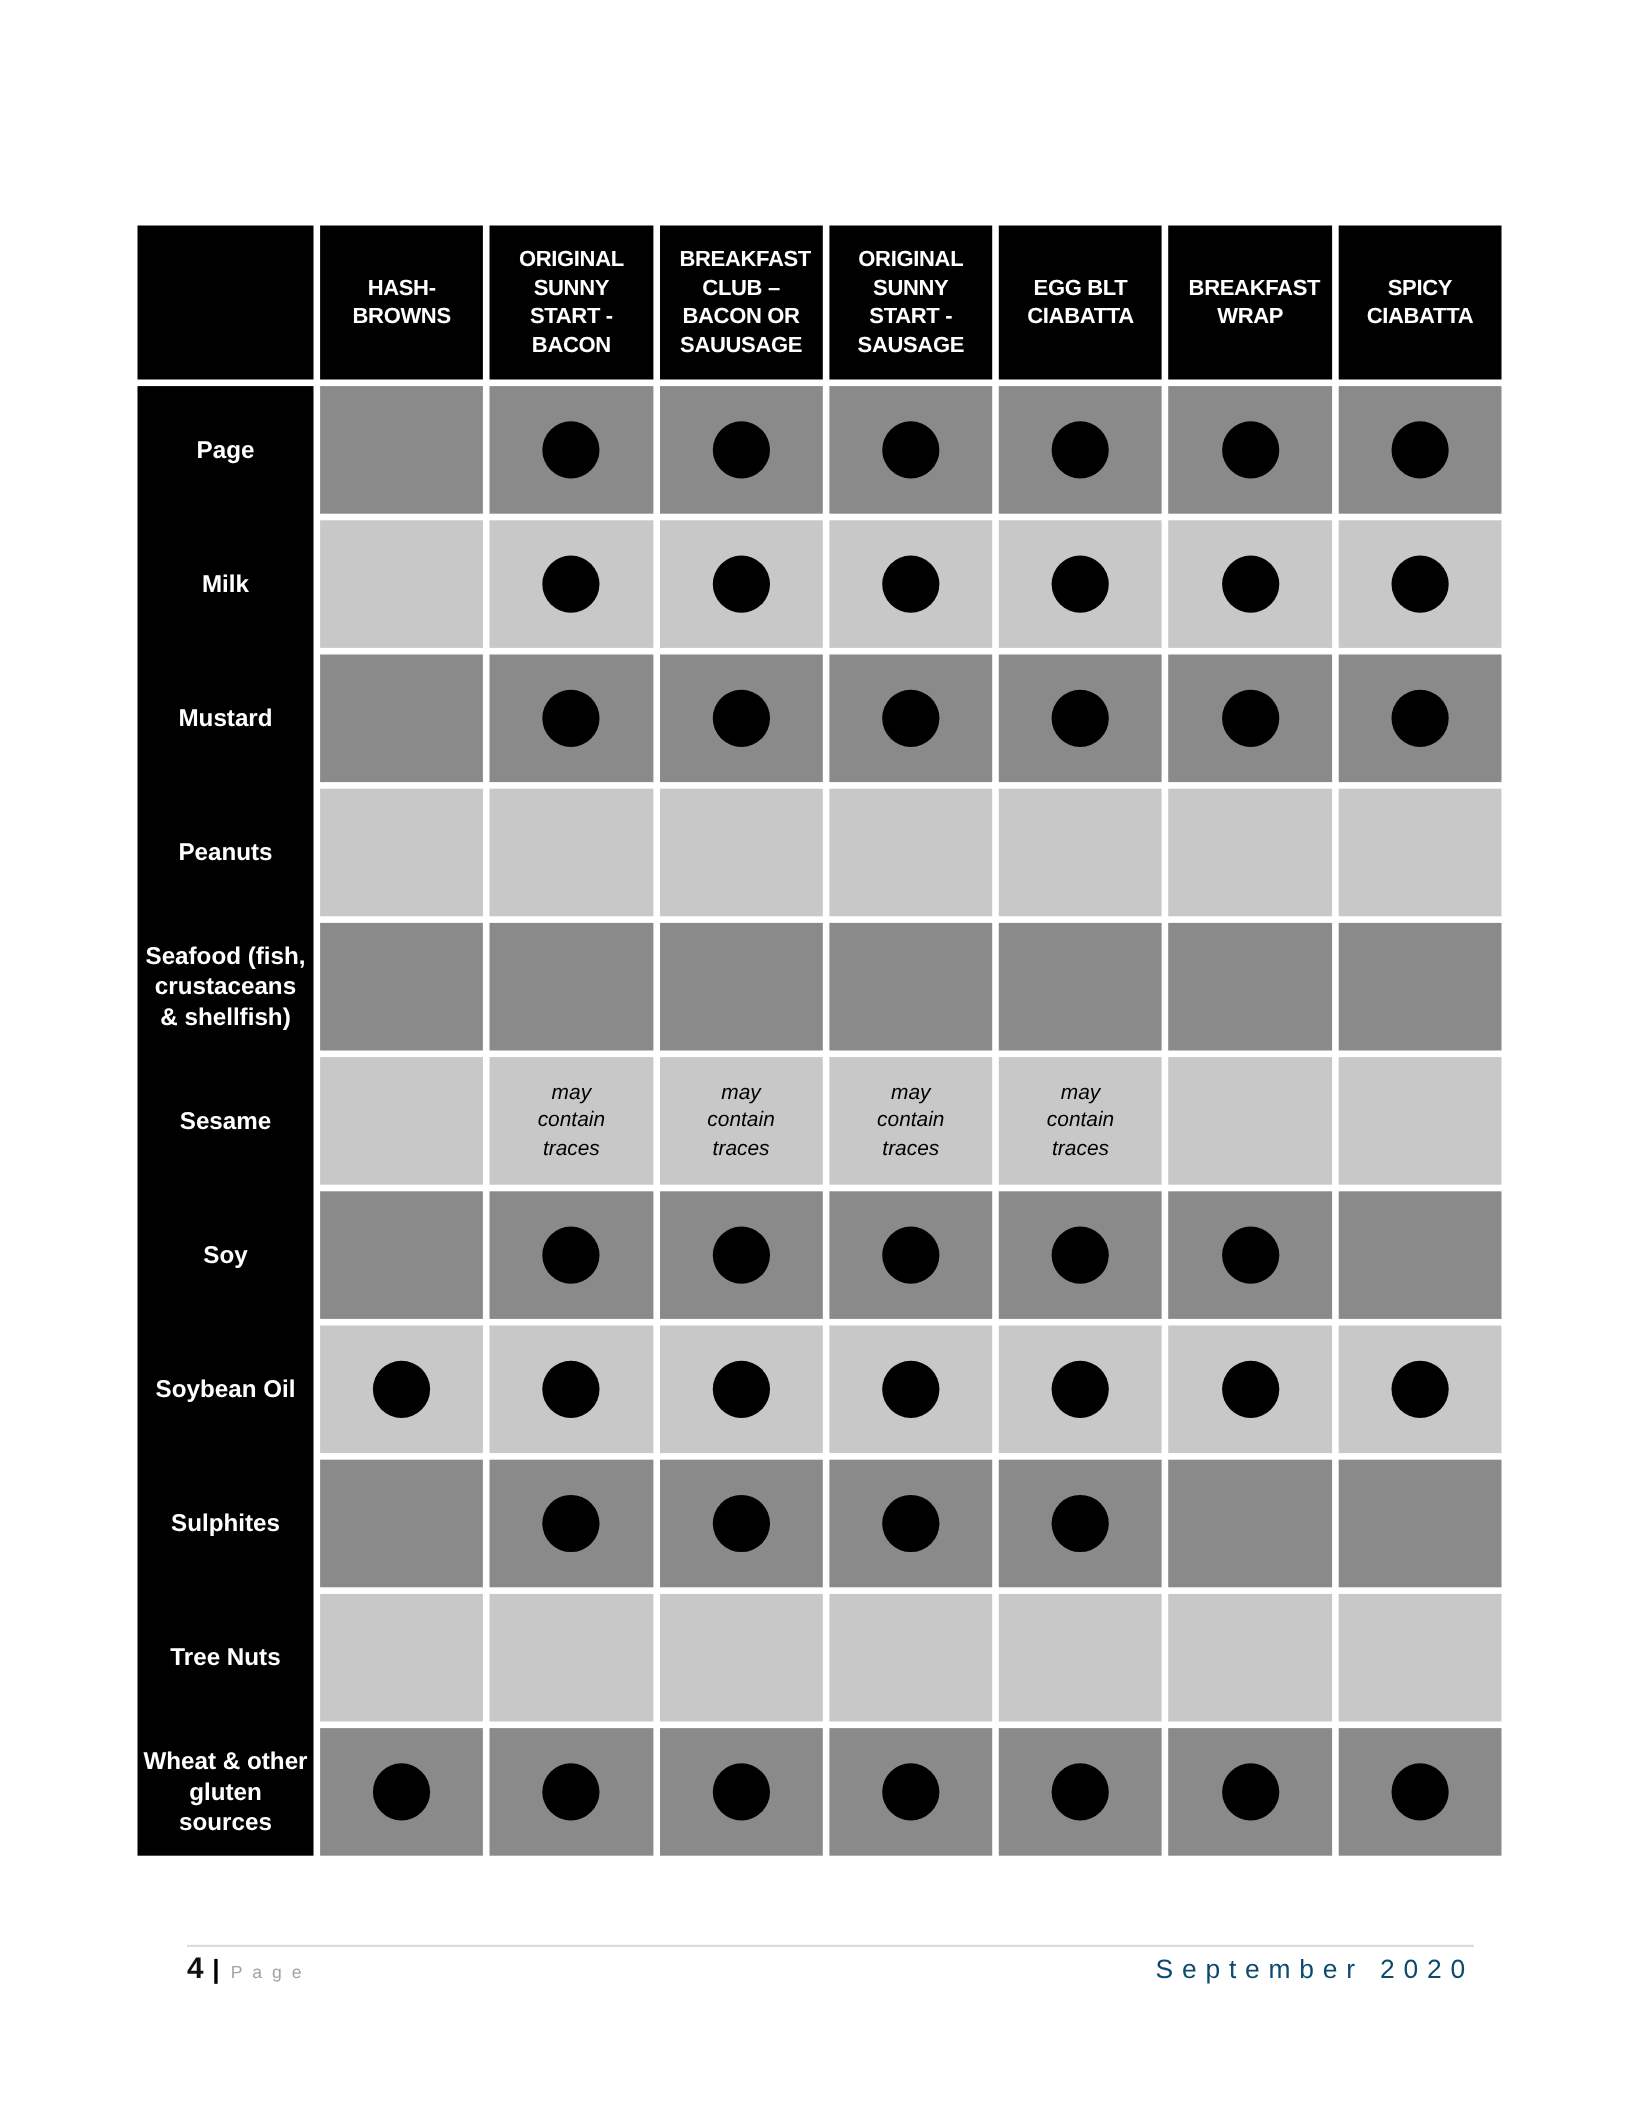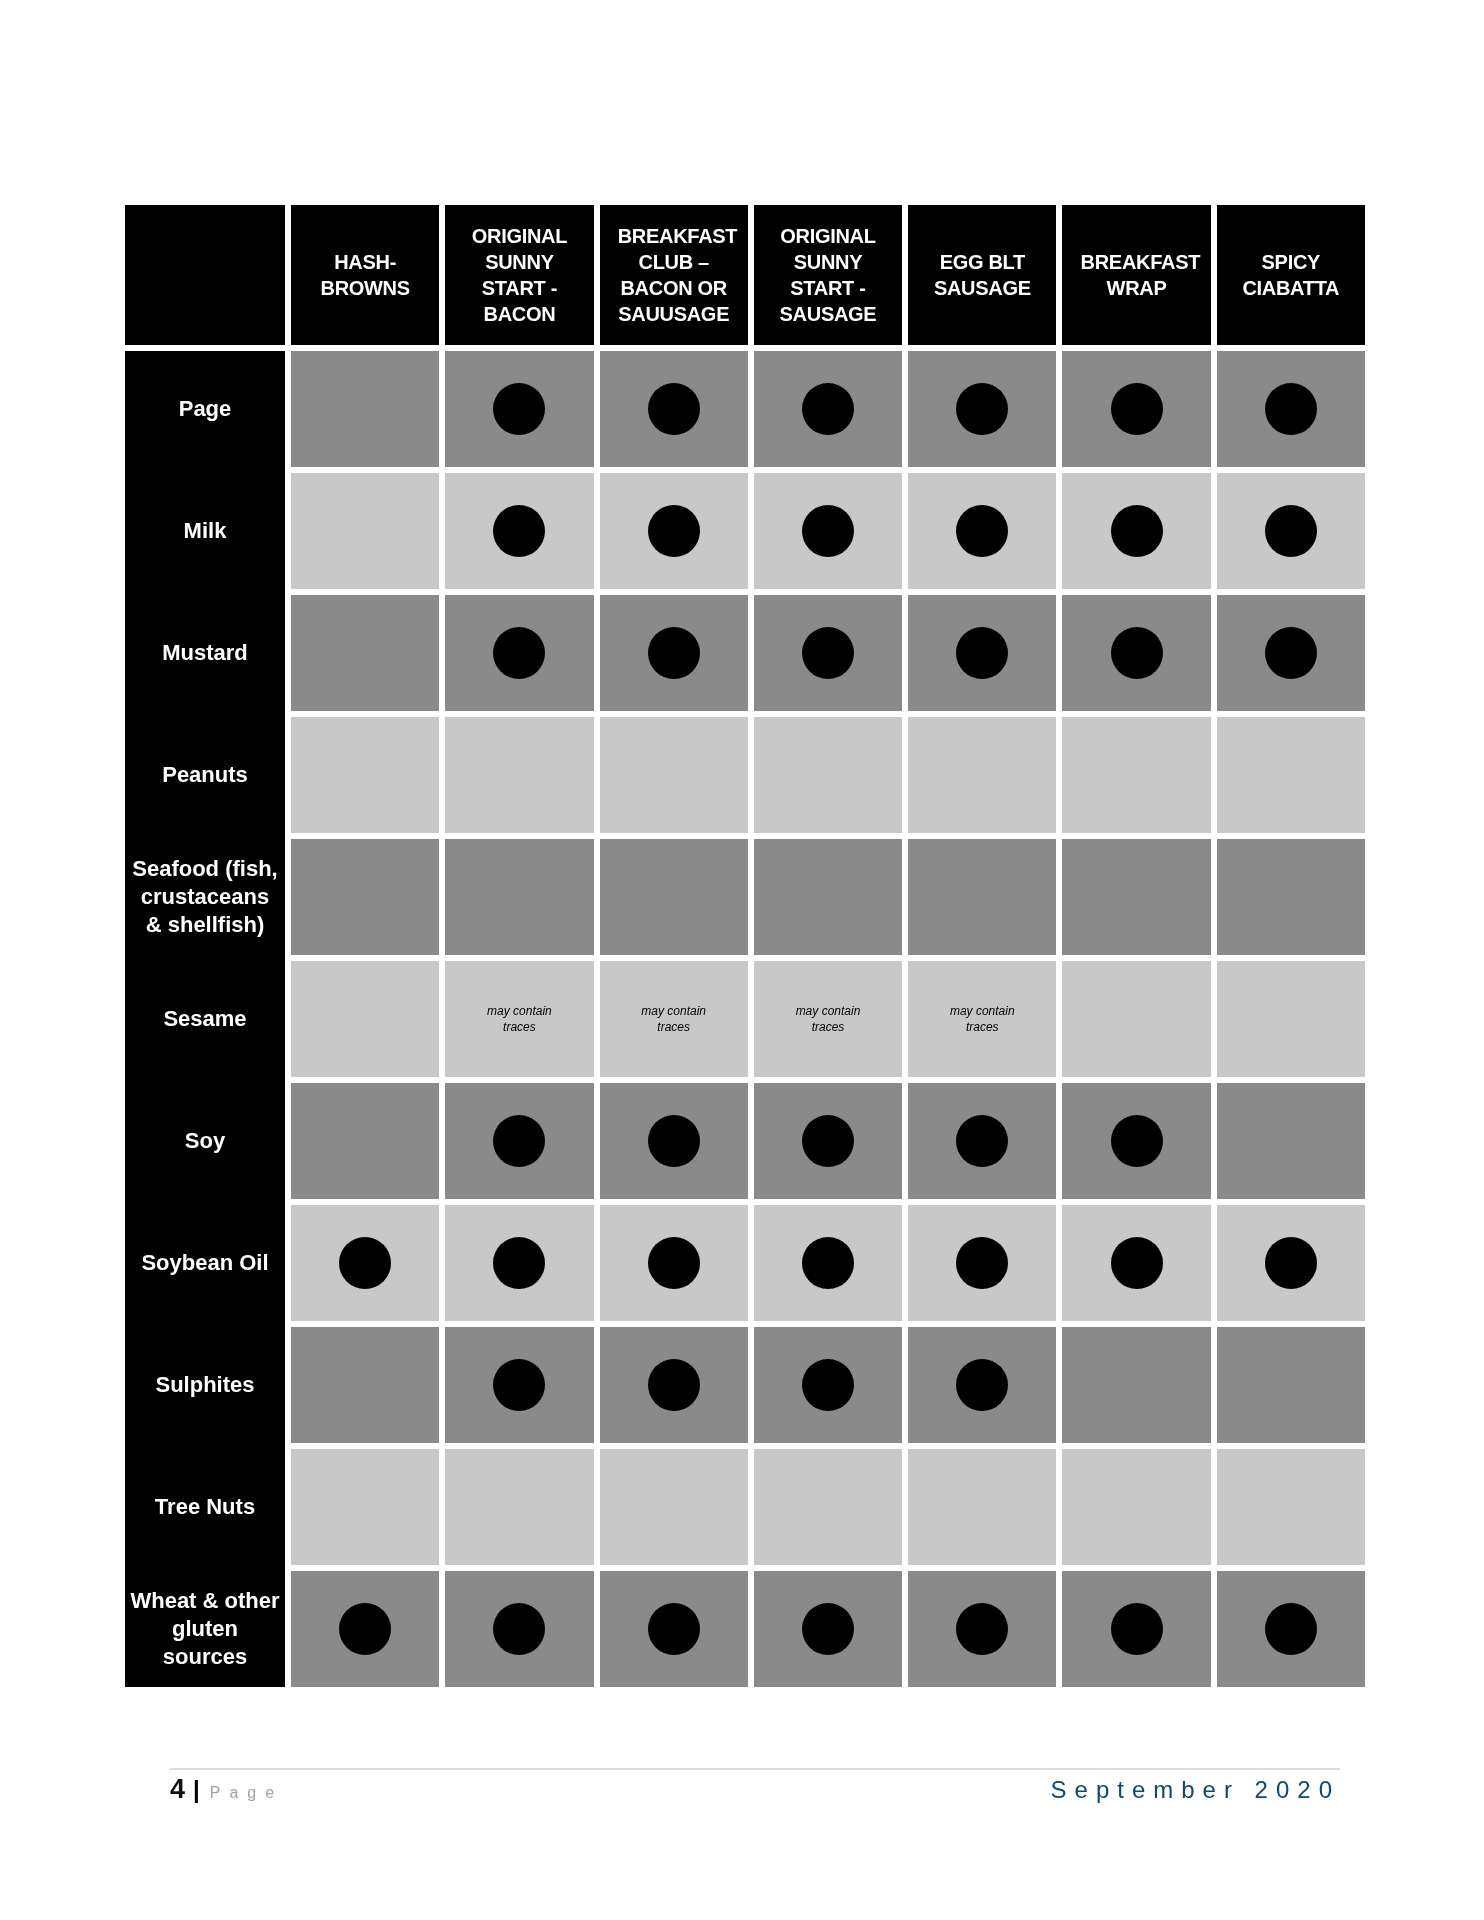--- a/index.html
+++ b/index.html
@@ -35,21 +35,21 @@
     grid-column:1; z-index:1;
     color:#ffffff; font-weight:bold; font-size:22px; line-height:1.27;
     display:flex; align-items:center; justify-content:center;
     text-align:center; padding:0 5px; box-sizing:border-box;
   }
   .cell { display:flex; align-items:center; justify-content:center; }
   .cell.dark  { background:var(--row-dark,#8a8a8a); }
   .cell.light { background:var(--row-light,#c8c8c8); }
   .dot { width:52px; height:52px; border-radius:50%; background:var(--dot,#000); }
   .trace {
-    font-style:italic; font-size:12px; line-height:1.35;
+    font-style:italic; font-size:19px; line-height:1.35;
     color:#000000; text-align:center; max-width:84px;
   }
 
   
   .footer-rule {
     position:absolute; left:170px; top:1768px;
     width:1170px; height:2px; background:#dcdcdc;
   }
   .footer {
     position:absolute; left:170px; top:1774px; width:1170px;
@@ -74,21 +74,21 @@
       <div class="hdr">
         <span>ORIGINAL SUNNY START - BACON</span>
       </div>
       <div class="hdr">
         <span>BREAKFAST CLUB – BACON OR SAUUSAGE</span>
       </div>
       <div class="hdr">
         <span>ORIGINAL SUNNY START - SAUSAGE</span>
       </div>
       <div class="hdr">
-        <span>EGG BLT SAUSAGE</span>
+        <span>EGG BLT CIABATTA</span>
       </div>
       <div class="hdr">
         <span>BREAKFAST WRAP</span>
       </div>
       <div class="hdr">
         <span>SPICY CIABATTA</span>
       </div>
       <div class="labelbg"></div>
       <div class="rowlabel" style="grid-area: 2 / 1;">Page</div>
       <div class="cell dark" style="grid-area: 2 / 2;"></div>

